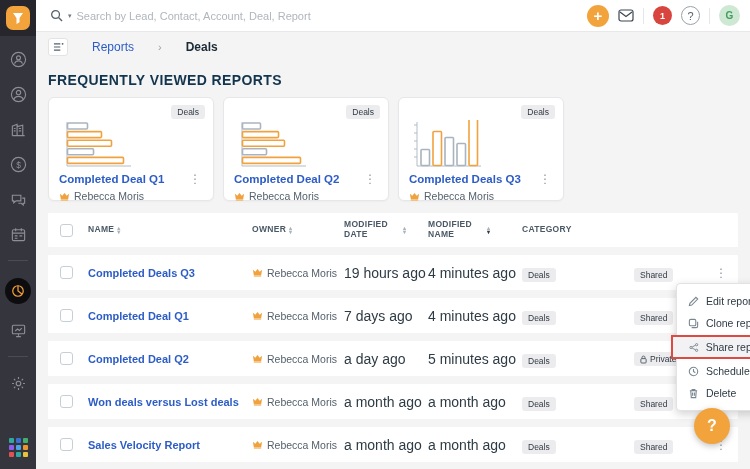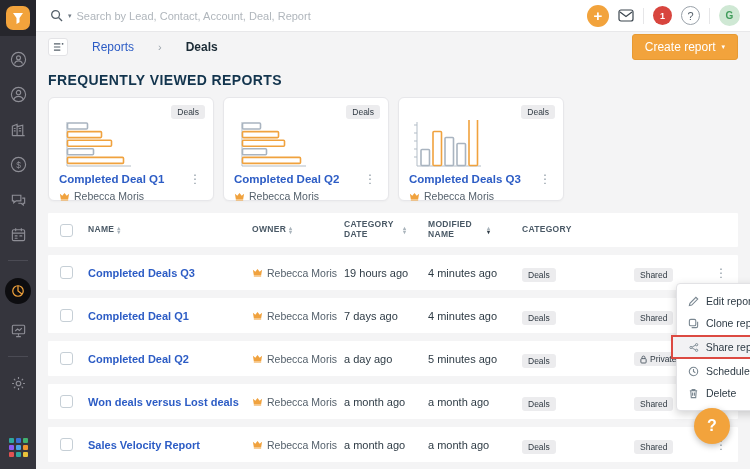--- a/index.html
+++ b/index.html
@@ -61,21 +61,21 @@
   .trow + .trow { margin-top:8px; }
   .cb { width:13px; height:13px; border:1px solid #c6cfd6; border-radius:3px; background:#fff; margin-left:12px; cursor:pointer; }
   .hcell { font-size:8.5px; font-weight:700; color:#4a5966; letter-spacing:.3px; display:flex; align-items:center; gap:3px; line-height:1.15; }
   .hcell .htxt { max-width:56px; }
   .sort { display:inline-flex; flex-direction:column; line-height:4px; font-size:6px; color:#aab4bc; cursor:pointer; }
   .sort .on { color:#2e3b45; }
   .filter-btn { position:absolute; right:6px; top:50%; transform:translateY(-50%); background:#fff; border:1px solid #dcdfe3; border-radius:4px; font-size:10.5px; color:#2e3b45; padding:5px 10px; display:flex; align-items:center; gap:5px; cursor:pointer; font-family:"Liberation Sans",sans-serif; }
   .filter-btn .caret { font-size:7px; color:#2e3b45; }
   .name-cell { color:#2c5cc5; font-size:11px; font-weight:700; cursor:pointer; white-space:nowrap; overflow:hidden; }
   .owner-cell { display:flex; align-items:center; gap:4px; color:#55616c; font-size:10.5px; white-space:nowrap; }
-  .date-cell { color:#2e3b45; font-size:11px; }
+  .date-cell { color:#2e3b45; font-size:14px; }
   .badge { background:#ececee; color:#303a43; font-size:8.5px; padding:2px 6px; border-radius:3px; display:inline-flex; align-items:center; gap:3px; }
   .vis-cell { padding-left:26px; }
   .row-kebab { text-align:center; }
 
   
   .ctx-menu { position:absolute; left:640px; top:283px; width:101px; background:#fff; border:1px solid #e2e2e5; border-radius:4px; box-shadow:0 3px 10px rgba(0,0,0,.18); padding:6px 0; z-index:20; }
   .menu-item { display:flex; align-items:center; gap:7px; font-size:10.5px; color:#2e3b45; padding:5px 11px; cursor:pointer; white-space:nowrap; }
   .menu-item.hl { border:2px solid #dc4a42; background:#f2f2f4; margin:1px -6px; padding:4px 16px; }
 
   
@@ -199,24 +199,20 @@
     <div class="crumb-bar">
       <span class="crumb-icon-box">
         <svg width="11" height="10" viewBox="0 0 12 11" fill="none" stroke="#55606a" stroke-width="1.3">
             <path d="M1 2h7M1 5.5h7M1 9h7"></path>
             <circle cx="10.5" cy="2" r="1" fill="#55606a" stroke="none"></circle>
           </svg>
       </span>
       <span class="crumb-link">Reports</span>
       <span class="crumb-sep">›</span>
       <span class="crumb-current">Deals</span>
-      <button class="create-btn">
-        <span>Create report</span>
-        <span class="caret">▾</span>
-      </button>
     </div>
 
     <div class="content">
       <div class="section-title">FREQUENTLY VIEWED REPORTS</div>
 
       <div class="cards">
           <div class="card">
     <span class="card-badge tpl-badge">Deals</span>
     <div class="card-chart tpl-chart"><svg width="80" height="50" viewBox="0 0 80 50">
                 <line x1="8" y1="2" x2="8" y2="46" stroke="#b3bdc7" stroke-width="1"></line>
@@ -303,21 +299,21 @@
               </span>
             </span>
             <span class="hcell">
               <span class="htxt">OWNER</span>
               <span class="sort">
                 <span>▴</span>
                 <span class="">▾</span>
               </span>
             </span>
             <span class="hcell">
-              <span class="htxt">CATEGORY DATE</span>
+              <span class="htxt">MODIFIED DATE</span>
               <span class="sort">
                 <span>▴</span>
                 <span class="">▾</span>
               </span>
             </span>
             <span class="hcell">
               <span class="htxt">MODIFIED NAME</span>
               <span class="sort">
                 <span>▴</span>
                 <span class="on">▾</span>

